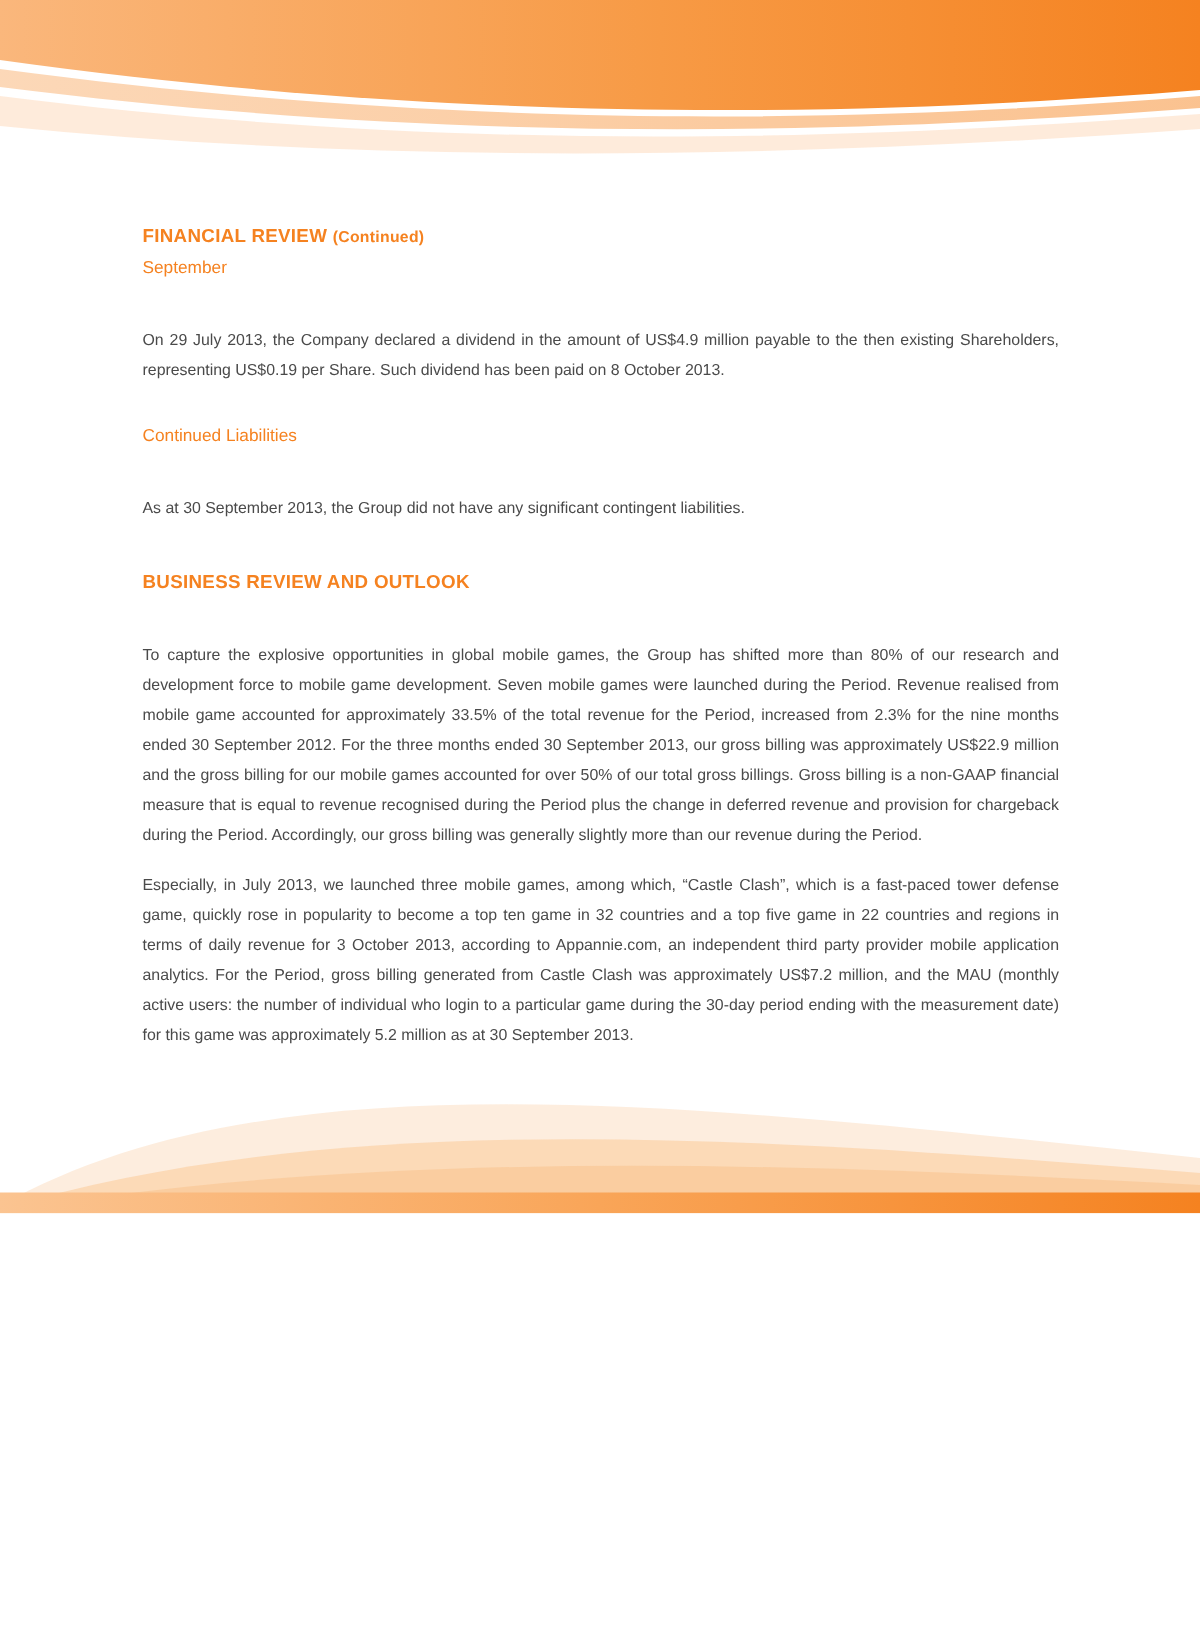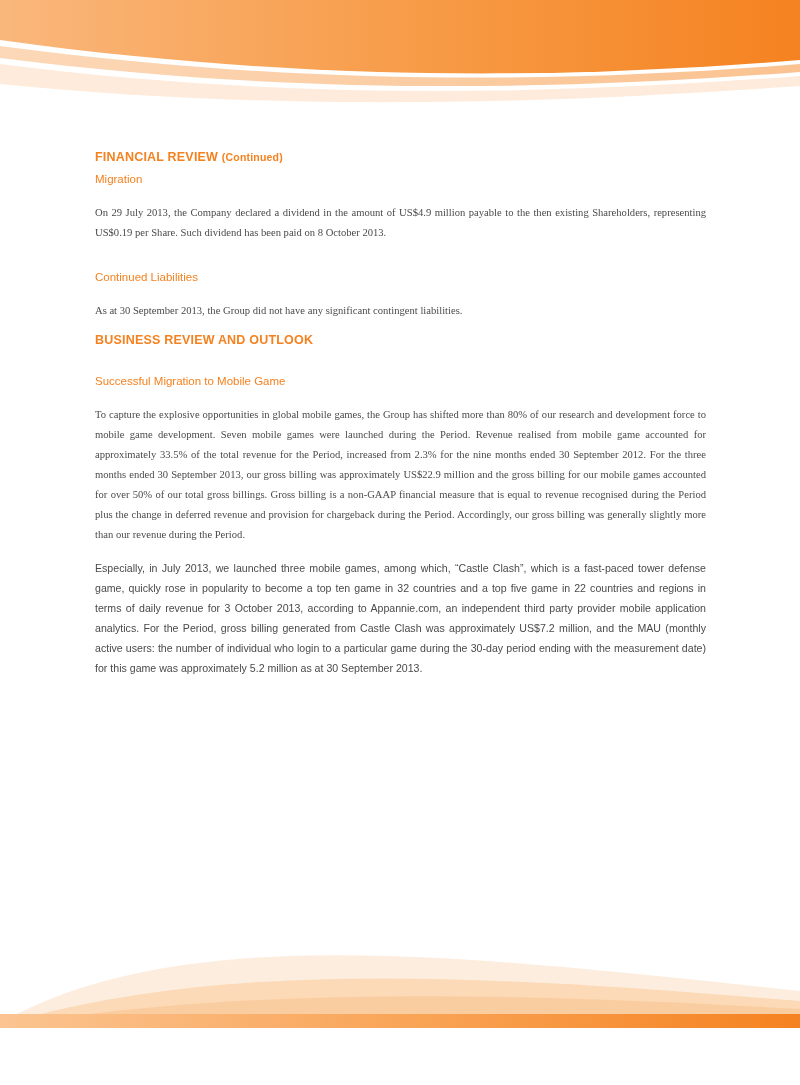--- a/index.html
+++ b/index.html
@@ -1,18 +1,18 @@
 <!DOCTYPE html>
 <html><head>
 <meta charset="utf-8">
 <style>
   html,body{margin:0;padding:0;background:#ffffff;}
   .page{
     position:relative;
-    width:800px;height:1028px;
+    width:800px;height:809px;
     background:#ffffff;
     overflow:hidden;
     font-family:"Liberation Sans", sans-serif;
     margin:0 auto;
   }
   .header-deco{position:absolute;top:0;left:0;display:block;}
   .footer-deco{position:absolute;bottom:0;left:0;display:block;}
 
   .content{
     position:absolute;
@@ -28,29 +28,29 @@
     letter-spacing:.2px;
   }
   .h-main .cont{font-size:10.5px;font-weight:bold;}
   .h-sub{
     margin:9px 0 0 0;
     font-size:11.5px;
     font-weight:normal;
     color:#F58220;
   }
   .h-sub.spaced{margin-top:28px;}
-  .h-main.spaced{margin-top:12px;}
+  .h-main.spaced{margin-top:32px;}
   p.body{
     margin:0;
     font-size:10.6px;
     line-height:20px;
     text-align:justify;
     color:#4a4a4a;
   }
-  p.body.gap-lg{margin-top:18px;font-family:Liberation Serif, serif;}
+  p.body.gap-lg{margin-top:32px;}
   p.body.gap-md{margin-top:13px;}
   p.body.gap-sm{margin-top:6px;}
 
   .footer-line{
     position:absolute;
     left:95px;
     top:1036px;
     display:flex;
     align-items:baseline;
     white-space:pre;
@@ -82,33 +82,32 @@
     </defs>
     <path d="M0,0 H800 V60 C600,76 330,86 0,40 Z" fill="url(#gradTop)"></path>
     <path d="M0,46 C330,90 600,80 800,64 V72 C560,90 300,96 0,58 Z" fill="url(#gradMid)" opacity="0.75"></path>
     <path d="M0,64 C300,102 560,94 800,76 V86 C520,106 260,110 0,84 Z" fill="#FDE3CC" opacity="0.7"></path>
   </svg>
 
   <div class="content">
 
     <h2 class="h-main"><span>FINANCIAL REVIEW</span> <span class="cont">(Continued)</span></h2>
 
-    <h3 class="h-sub">Migration</h3>
+    <h3 class="h-sub">September</h3>
 
     <p class="body gap-lg">On 29 July 2013, the Company declared a dividend in the amount of US$4.9 million payable to the then existing Shareholders, representing US$0.19 per Share. Such dividend has been paid on 8 October 2013.</p>
 
 
     <h3 class="h-sub spaced">Continued Liabilities</h3>
 
     <p class="body gap-lg">As at 30 September 2013, the Group did not have any significant contingent liabilities.</p>
 
     <h2 class="h-main spaced">BUSINESS REVIEW AND OUTLOOK</h2>
 
 
-    <h3 class="h-sub spaced">Successful Migration to Mobile Game</h3>
 
     <p class="body gap-lg">To capture the explosive opportunities in global mobile games, the Group has shifted more than 80% of our research and development force to mobile game development. Seven mobile games were launched during the Period. Revenue realised from mobile game accounted for approximately 33.5% of the total revenue for the Period, increased from 2.3% for the nine months ended 30 September 2012. For the three months ended 30 September 2013, our gross billing was approximately US$22.9 million and the gross billing for our mobile games accounted for over 50% of our total gross billings. Gross billing is a non-GAAP financial measure that is equal to revenue recognised during the Period plus the change in deferred revenue and provision for chargeback during the Period. Accordingly, our gross billing was generally slightly more than our revenue during the Period.</p>
 
     <p class="body gap-md">Especially, in July 2013, we launched three mobile games, among which, “Castle Clash”, which is a fast-paced tower defense game, quickly rose in popularity to become a top ten game in 32 countries and a top five game in 22 countries and regions in terms of daily revenue for 3 October 2013, according to Appannie.com, an independent third party provider mobile application analytics. For the Period, gross billing generated from Castle Clash was approximately US$7.2 million, and the MAU (monthly active users: the number of individual who login to a particular game during the 30-day period ending with the measurement date) for this game was approximately 5.2 million as at 30 September 2013.</p>
 
 
   </div>
 
   <div class="footer-line">
     <span class="page-num">14</span>

